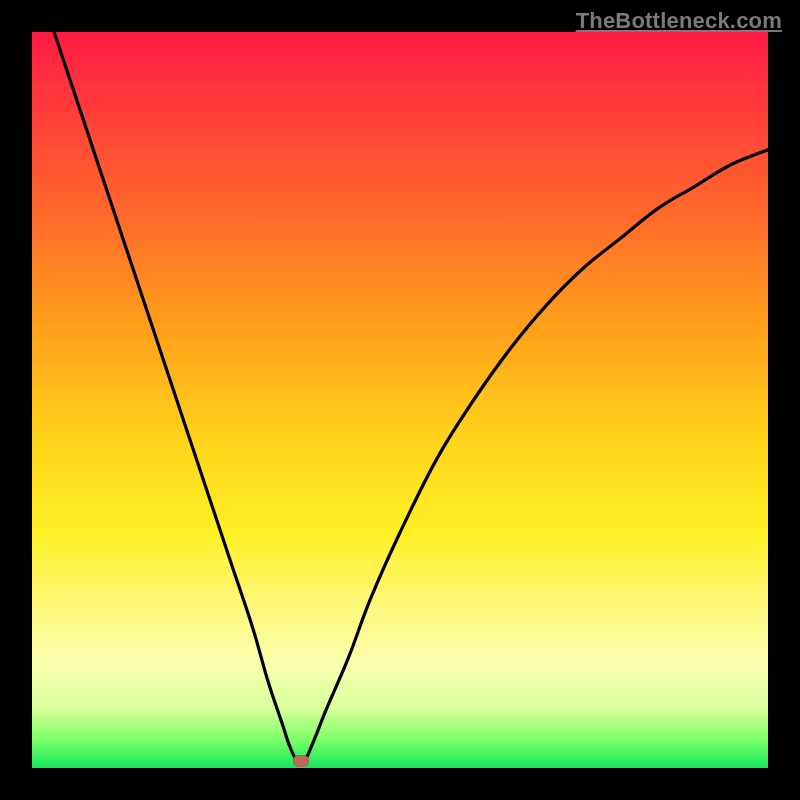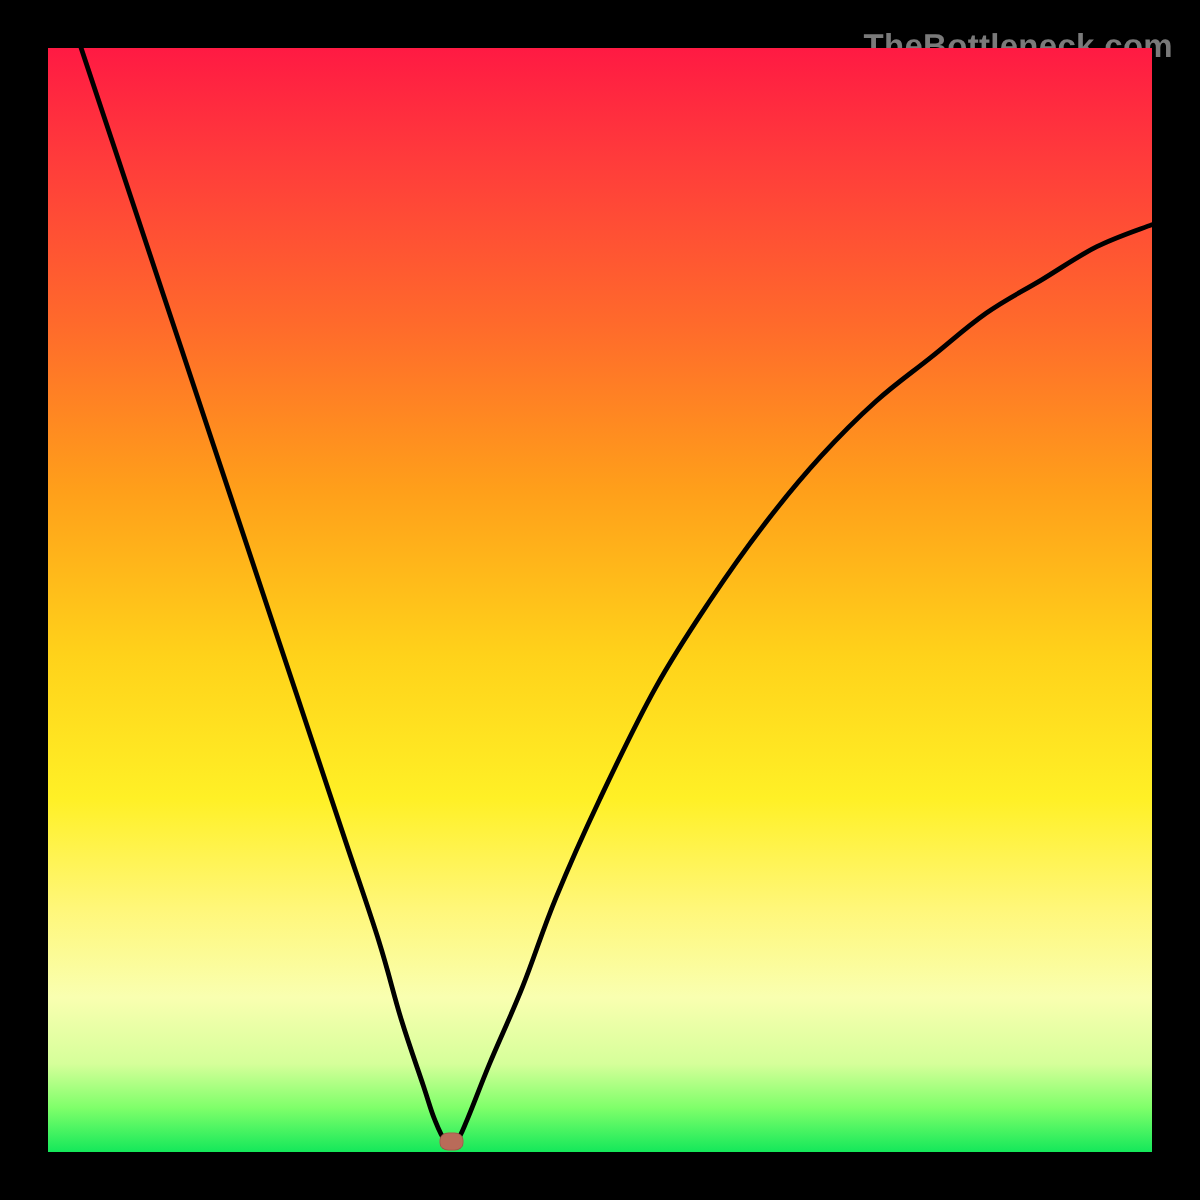--- a/index.html
+++ b/index.html
@@ -35,26 +35,27 @@
       #fff026 68%,
       #fff77a 78%,
       #f9ffb0 86%,
       #d6ff9a 92%,
       #7fff6a 96%,
       #14e85a 100%
     );
   }
   .watermark {
     position: absolute;
-    top: 18px;
+    top: 8px;
     right: 18px;
     font-size: 22px;
     font-weight: 600;
     color: #7a7a7a;
     letter-spacing: 0.2px;
+    text-decoration: underline;
   }
   svg.curve {
     position: absolute;
     top: 0;
     left: 0;
     width: 736px;
     height: 736px;
     overflow: visible;
   }
   .marker {

